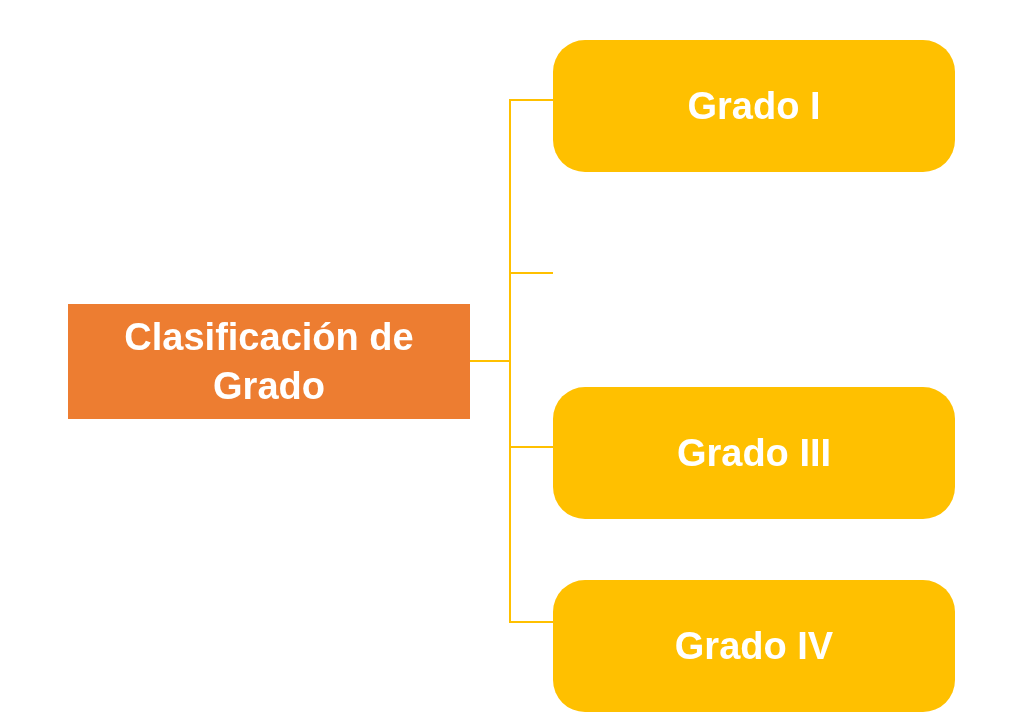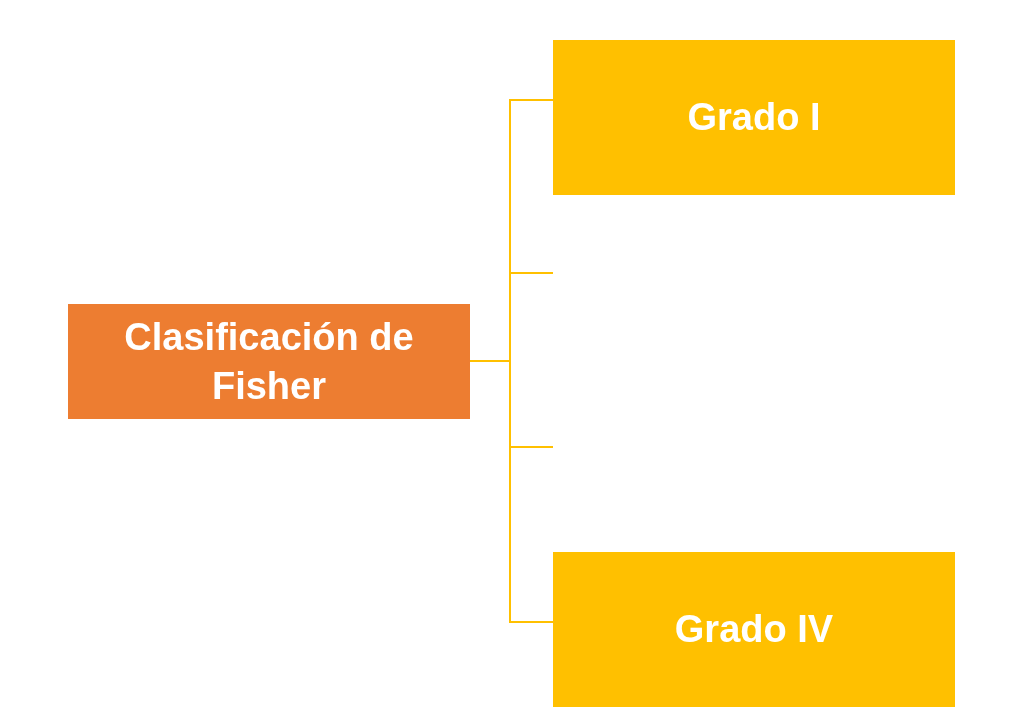--- a/index.html
+++ b/index.html
@@ -31,27 +31,28 @@
     left: 68px;
     top: 304px;
     width: 402px;
     height: 115px;
     background: #ED7D31;
     white-space: pre-line;
   }
   .child-node {
     left: 553px;
     width: 402px;
-    height: 155px;
+    height: 132px;
     background: #FFC000;
+    border-radius: 32px;
   }
   .child-node.c0 { top: 40px; }
   .child-node.c1 { top: 213px; }
   .child-node.c2 { top: 387px; }
-  .child-node.c3 { top: 552px; }
+  .child-node.c3 { top: 580px; }
   .connector {
     position: absolute;
     background: #FFC000;
   }
   .stem {
     left: 470px;
     top: 360px;
     width: 41px;
     height: 2px;
   }
@@ -77,18 +78,19 @@
 <div class="canvas">
 
   <div class="connector stem"></div>
   <div class="connector trunk"></div>
   <div class="connector branch b0"></div>
   <div class="connector branch b1"></div>
   <div class="connector branch b2"></div>
   <div class="connector branch b3"></div>
 
   <div class="node root-node">Clasificación de
-Fisher</div>
+Grado</div>
 
   <div class="node child-node c0">Grado I</div>
+  <div class="node child-node c2">Grado III</div>
   <div class="node child-node c3">Grado IV</div>
 
 </div>
 
 </body></html>

